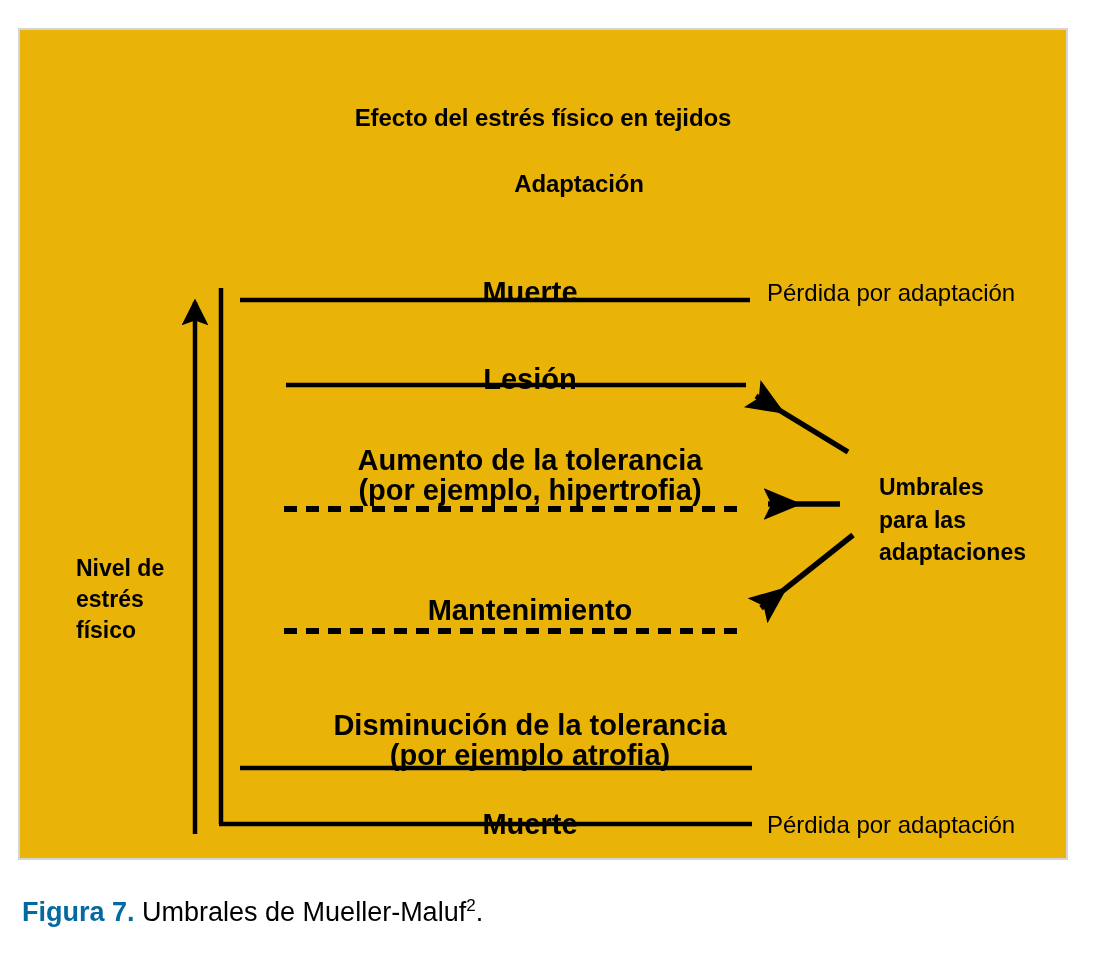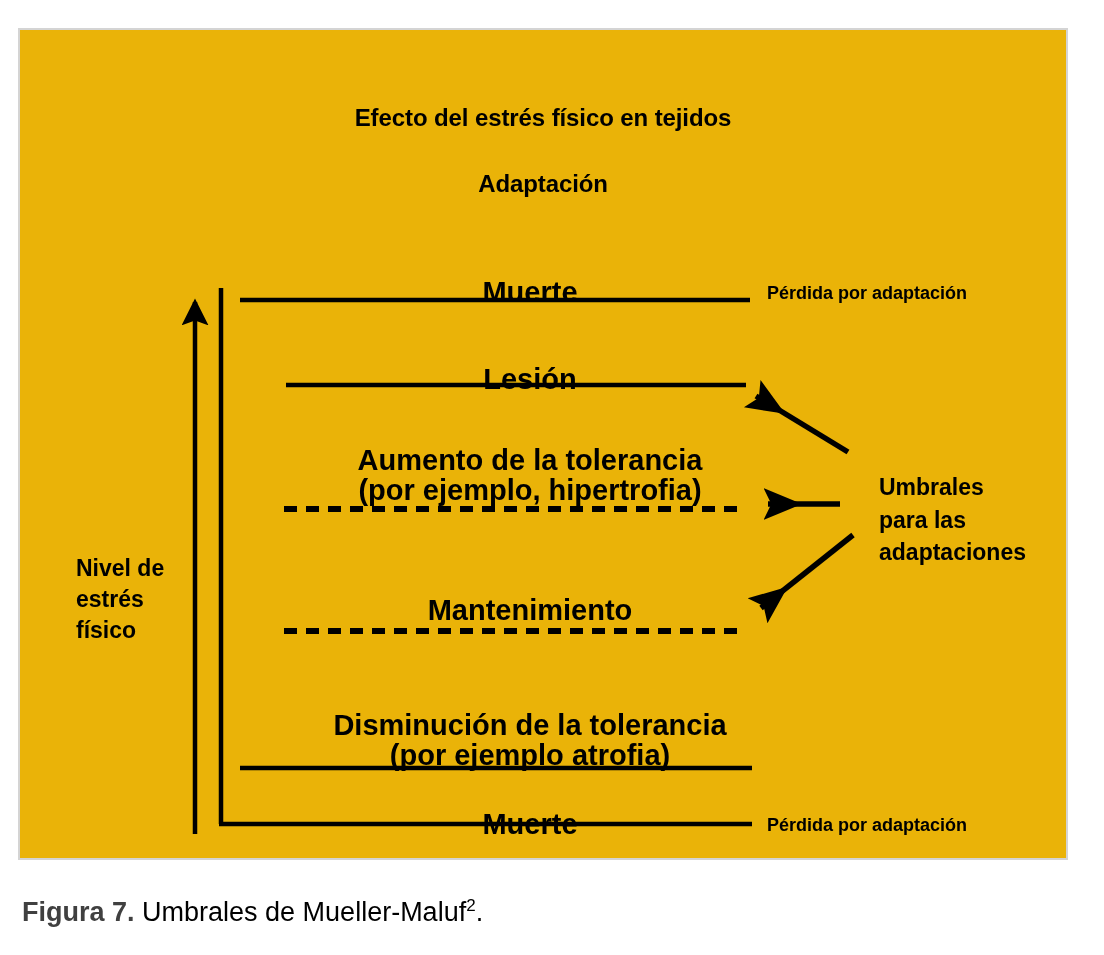--- a/index.html
+++ b/index.html
@@ -31,39 +31,39 @@
   
   .fig-title {
     position: absolute;
     left: 0;
     width: 100%;
     text-align: center;
     font-weight: bold;
     letter-spacing: -0.1px;
   }
   #chart-title       { top: 74px;  font-size: 24px; }
-  #chart-subtitle    { top: 140px; font-size: 24px; }
+  #chart-subtitle    { top: 140px; font-size: 24px; padding-left: 36px; }
 
   
   .band-label {
     position: absolute;
     text-align: center;
     font-weight: bold;
     font-size: 29px;
     line-height: 30px;
     width: 520px;
     left: 250px;
     white-space: pre-line;
   }
 
   
   .side-label {
     position: absolute;
-    font-weight: bold;
-    font-size: 18px;
+    font-weight: normal;
+    font-size: 24px;
     line-height: 32px;
     white-space: nowrap;
   }
 
   #threshold-label {
     position: absolute;
     left: 859px;
     top: 441px;
     font-weight: bold;
     font-size: 23px;
@@ -173,15 +173,15 @@
 
     <line x1="828" y1="422" x2="736" y2="366" stroke="#000000" stroke-width="5.5" marker-end="url(#arrowhead)"></line>
 
     <line x1="820" y1="474" x2="748" y2="474" stroke="#000000" stroke-width="5.5" marker-end="url(#arrowhead)"></line>
 
     <line x1="833" y1="505" x2="741" y2="578" stroke="#000000" stroke-width="5.5" marker-end="url(#arrowhead)"></line>
   </svg>
 </div>
 
 <div id="figure-caption">
-  <span id="caption-number" style="color: #404040;">Figura 7.</span>
+  <span id="caption-number" style="color: #0369a1;">Figura 7.</span>
   <span id="caption-text">Umbrales de Mueller-Maluf</span><span class="sup">2</span><span>.</span>
 </div>
 
 </body></html>

